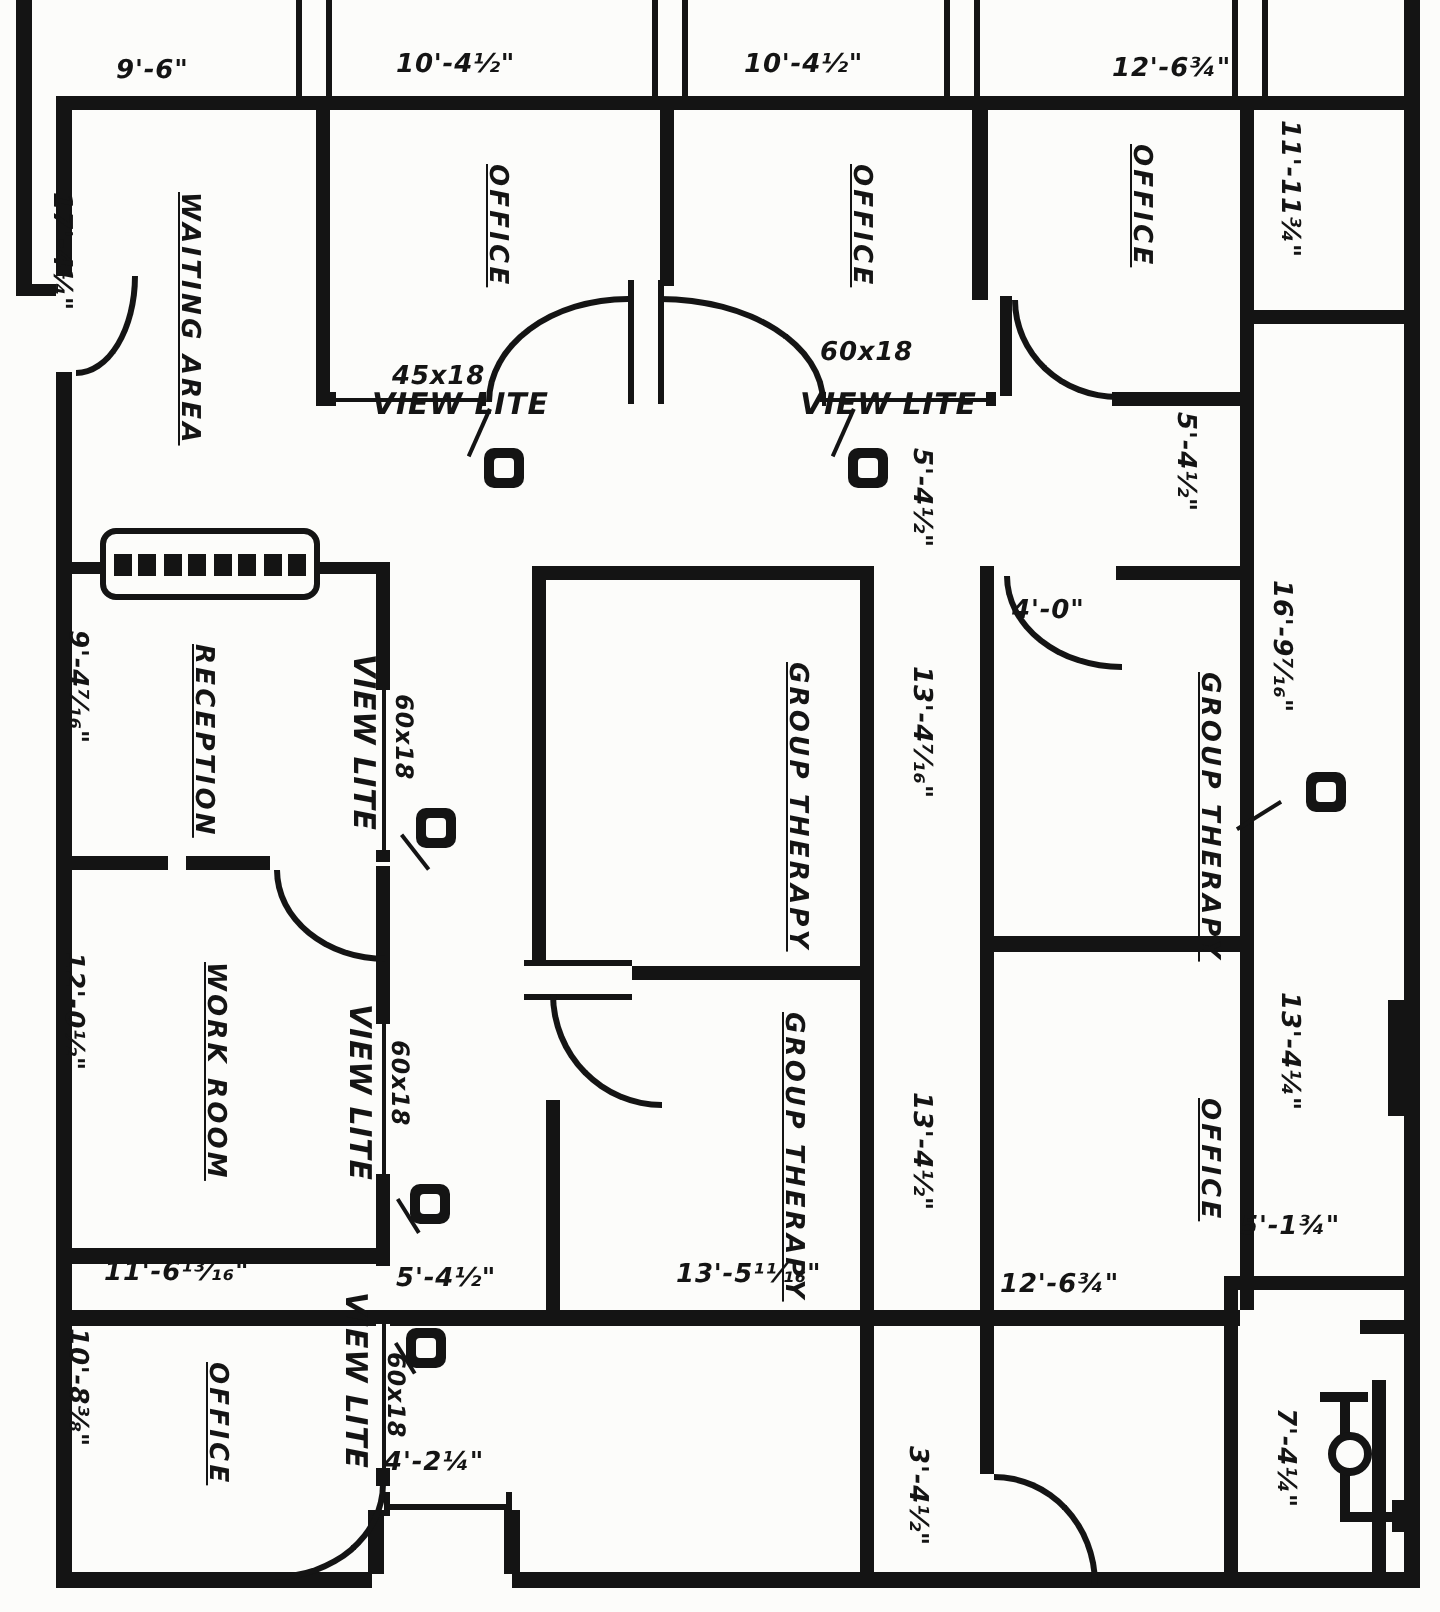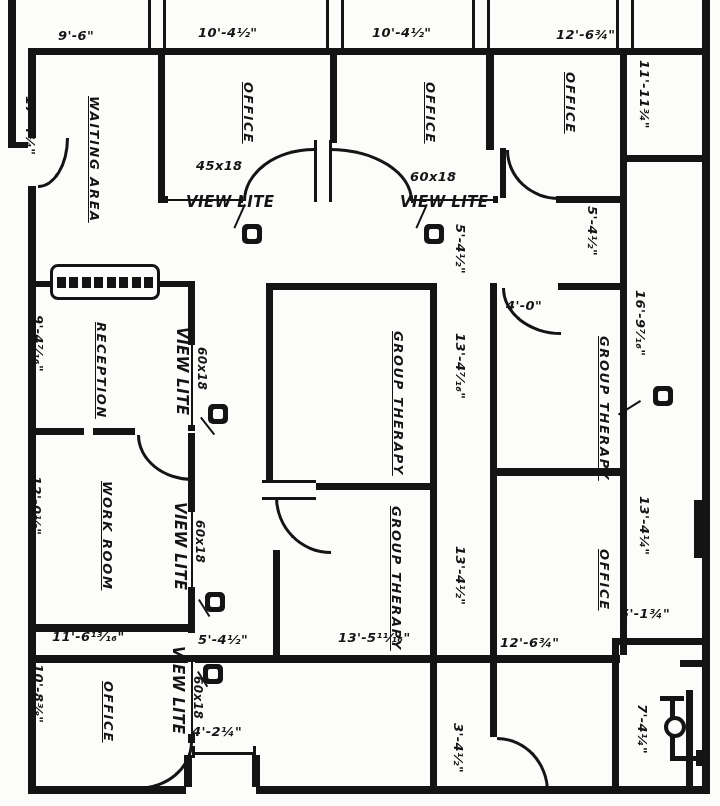--- a/index.html
+++ b/index.html
@@ -146,21 +146,21 @@
   <div class="room" style="left:116px;top:681px;width:64px">OFFICE</div>
   <div class="room" style="left:406px;top:331px;width:118px">GROUP THERAPY</div>
   <div class="room" style="left:404px;top:506px;width:122px">GROUP THERAPY</div>
   <div class="room" style="left:612px;top:336px;width:118px">GROUP THERAPY</div>
   <div class="room" style="left:612px;top:549px;width:56px">OFFICE</div>
 
   <div class="dim" style="left:58px;top:28px">9'-6"</div>
   <div class="dim" style="left:198px;top:25px">10'-4½"</div>
   <div class="dim" style="left:372px;top:25px">10'-4½"</div>
   <div class="dim" style="left:556px;top:27px">12'-6¾"</div>
-  <div class="dim" style="left:196px;top:158px">45x18</div>
+  <div class="dim" style="left:196px;top:181px">45x18</div>
   <div class="dim" style="left:186px;top:193px;font-size:15px">VIEW LITE</div>
   <div class="dim" style="left:410px;top:169px">60x18</div>
   <div class="dim" style="left:400px;top:193px;font-size:15px">VIEW LITE</div>
   <div class="dim" style="left:506px;top:298px">4'-0"</div>
   <div class="dim" style="left:198px;top:632px">5'-4½"</div>
   <div class="dim" style="left:52px;top:629px">11'-6¹³⁄₁₆"</div>
   <div class="dim" style="left:338px;top:630px">13'-5¹¹⁄₁₆"</div>
   <div class="dim" style="left:500px;top:635px">12'-6¾"</div>
   <div class="dim" style="left:620px;top:606px">5'-1¾"</div>
   <div class="dim" style="left:192px;top:724px">4'-2¼"</div>

